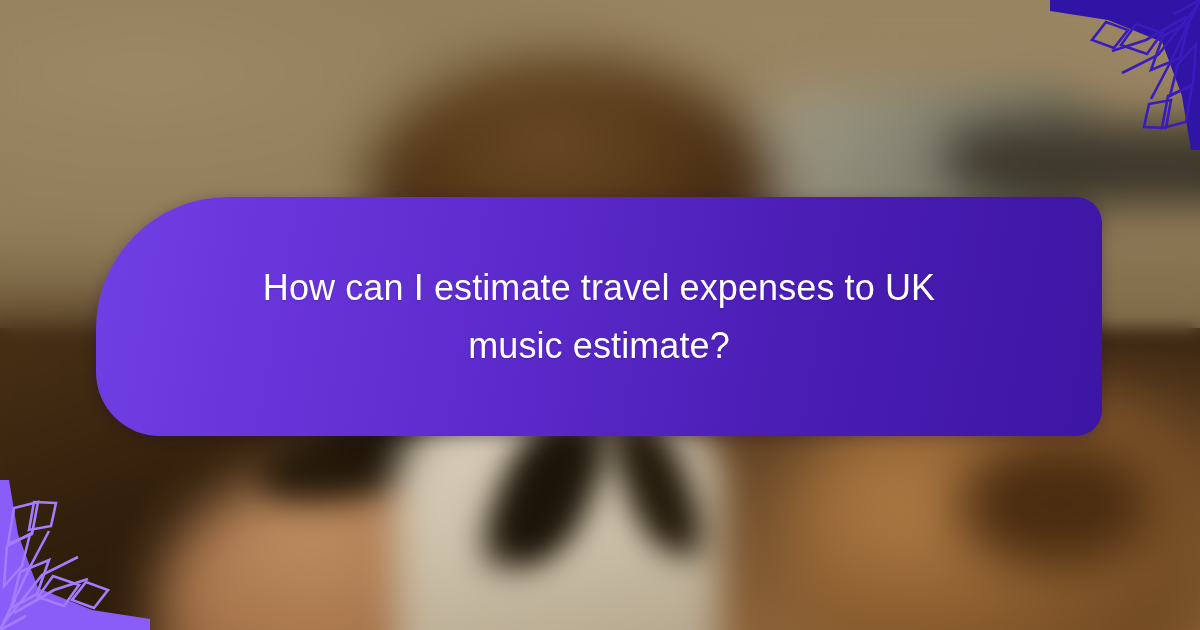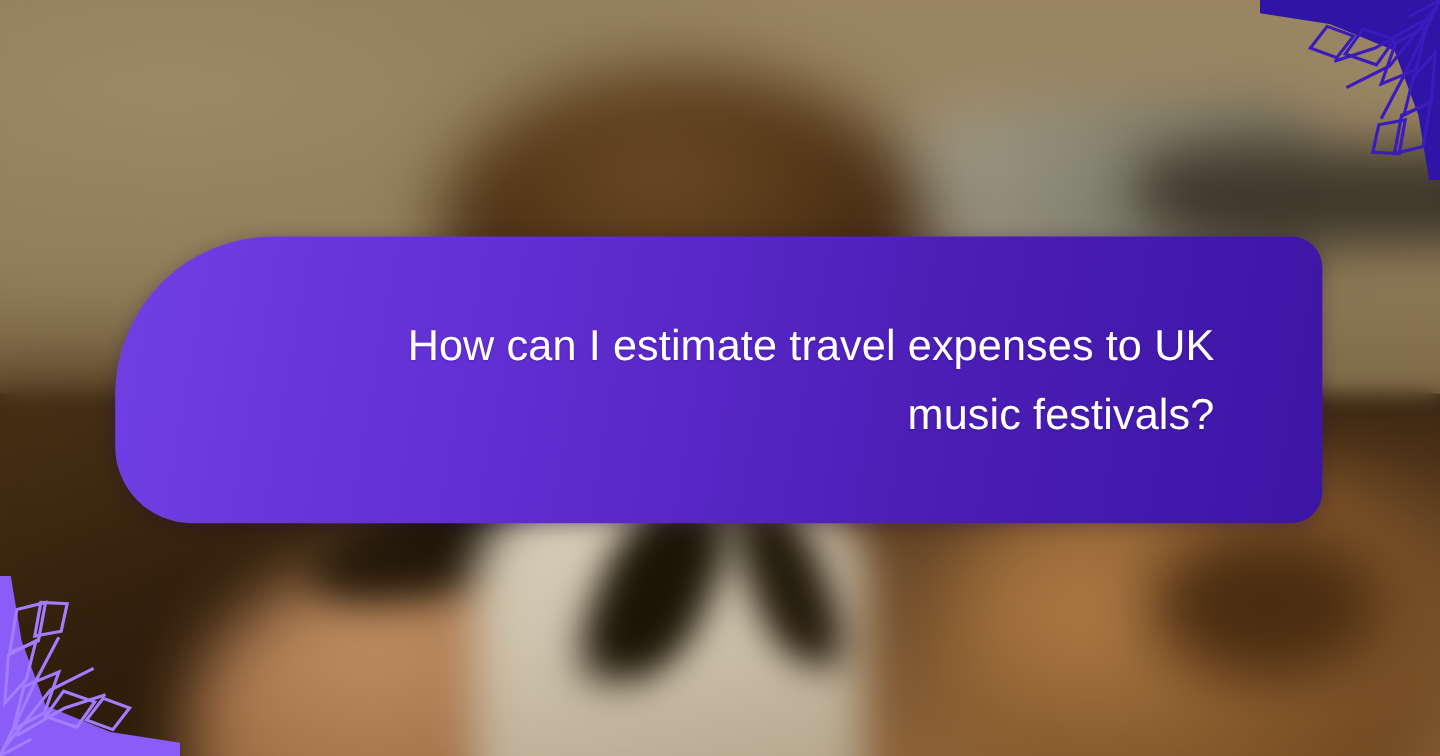--- a/index.html
+++ b/index.html
@@ -163,21 +163,21 @@
     background: linear-gradient(100deg, #7040e4 0%, #6a36dc 16%, #5c2acb 42%, #4a1db4 70%, #3d15a4 100%);
     border-radius: 132px 26px 26px 64px;
     box-shadow: 0 2px 14px rgba(25, 8, 70, 0.28);
   }
 
   .banner-text {
     position: absolute;
     left: 0; right: 0;
     top: 50%;
     transform: translateY(-50%);
-    text-align: right;
+    text-align: center;
     color: #ffffff;
     font-family: "Liberation Sans", sans-serif;
     font-size: 36px;
     font-weight: 400;
     line-height: 1.62;
     letter-spacing: 0.1px;
     padding: 0 90px;
     box-sizing: border-box;
     font-stretch: condensed;
     text-shadow: 0 1px 2px rgba(30,10,80,0.25);
@@ -259,17 +259,17 @@
 
         <path d="M0 150 L15 120"></path>
         <path d="M0 150 L26 136"></path>
       </g>
     </svg>
   </div>
 
   <div class="banner">
     <div class="banner-text">
       <div>How can I estimate travel expenses to UK</div>
-      <div>music festivals?</div>
+      <div>music estimate?</div>
     </div>
   </div>
 
 </div>
 
 </body></html>

